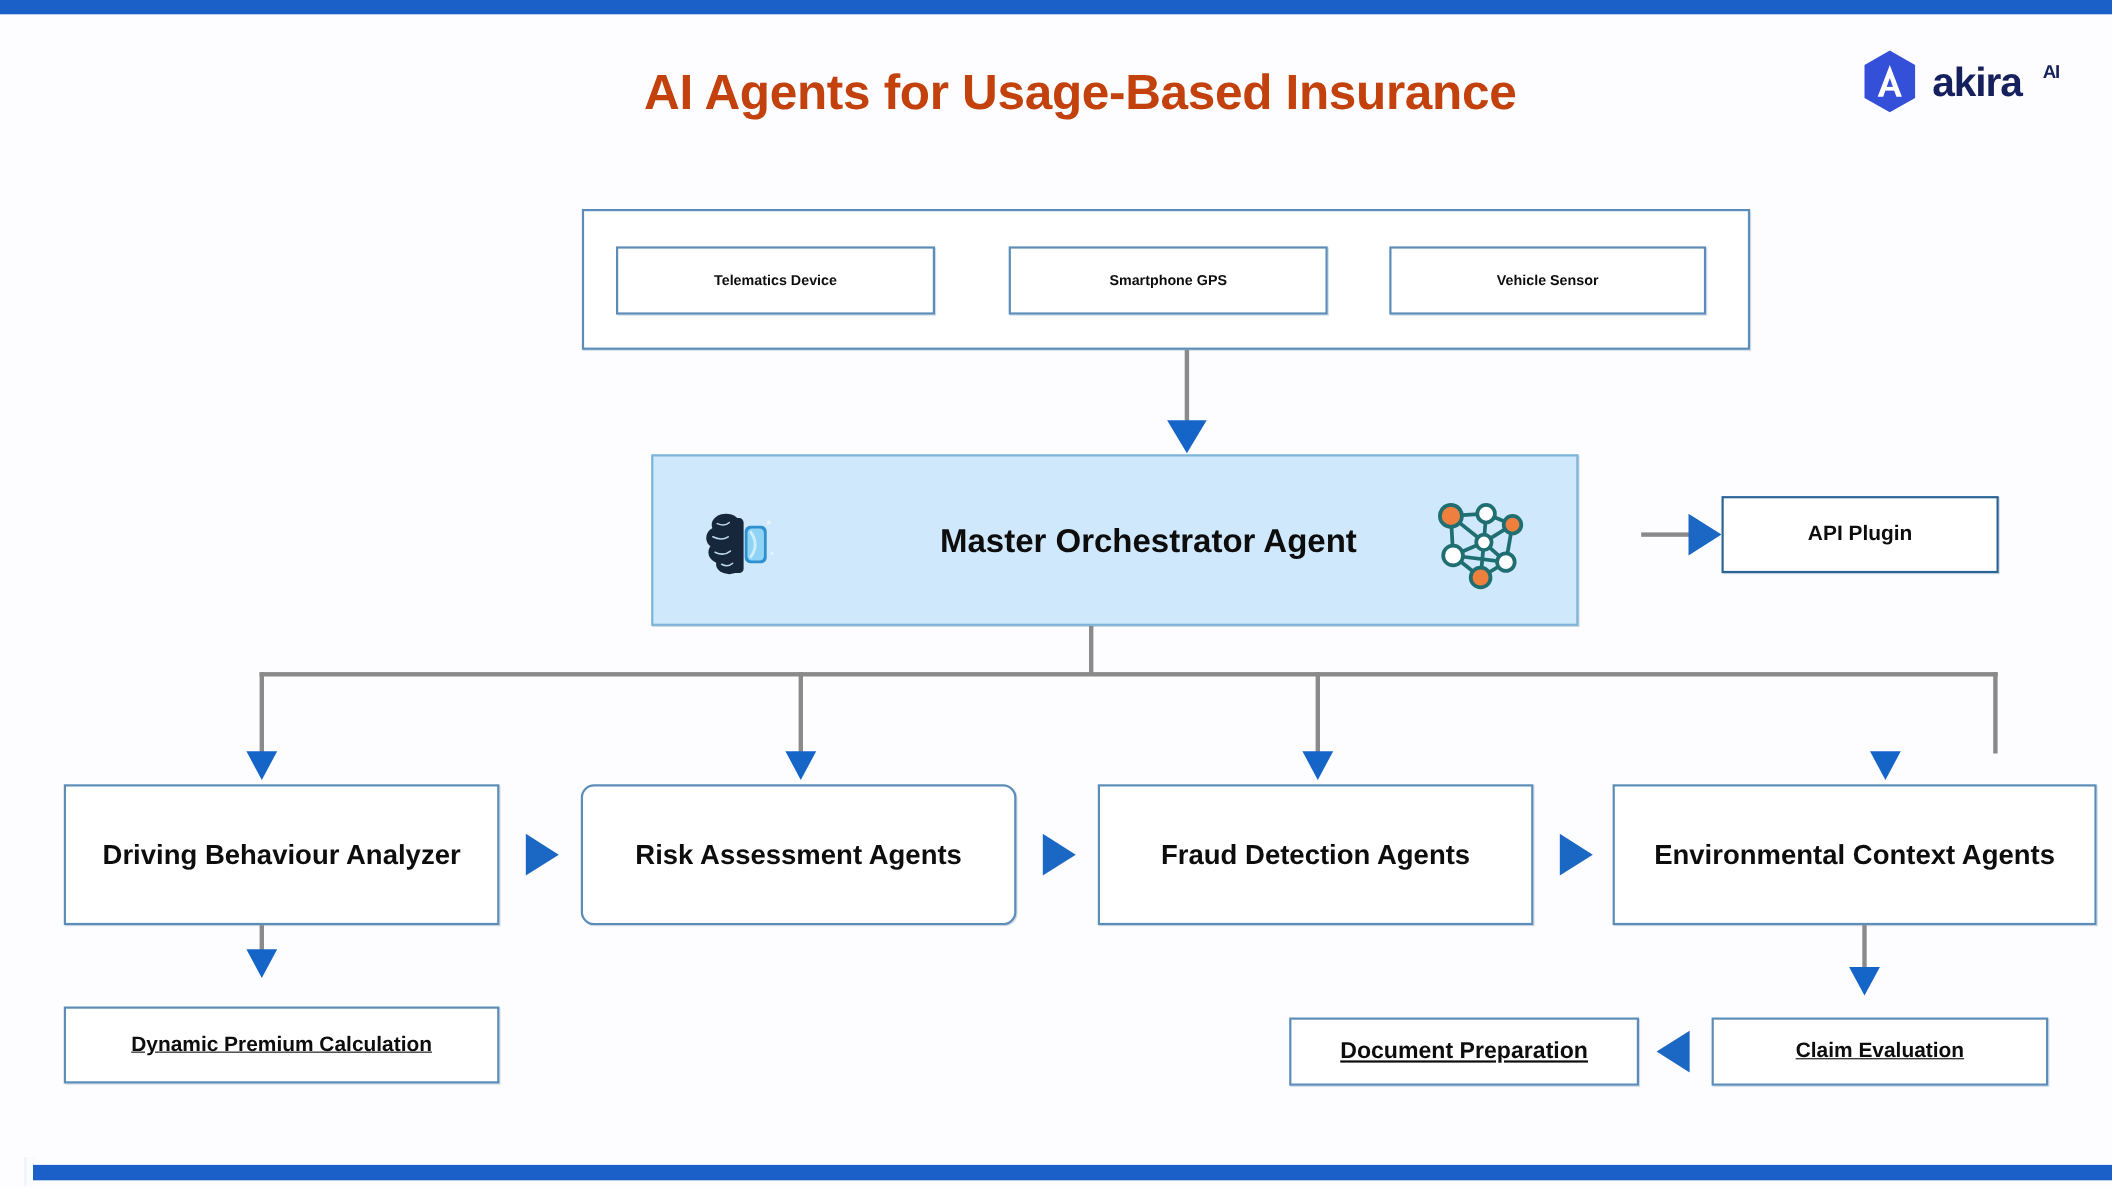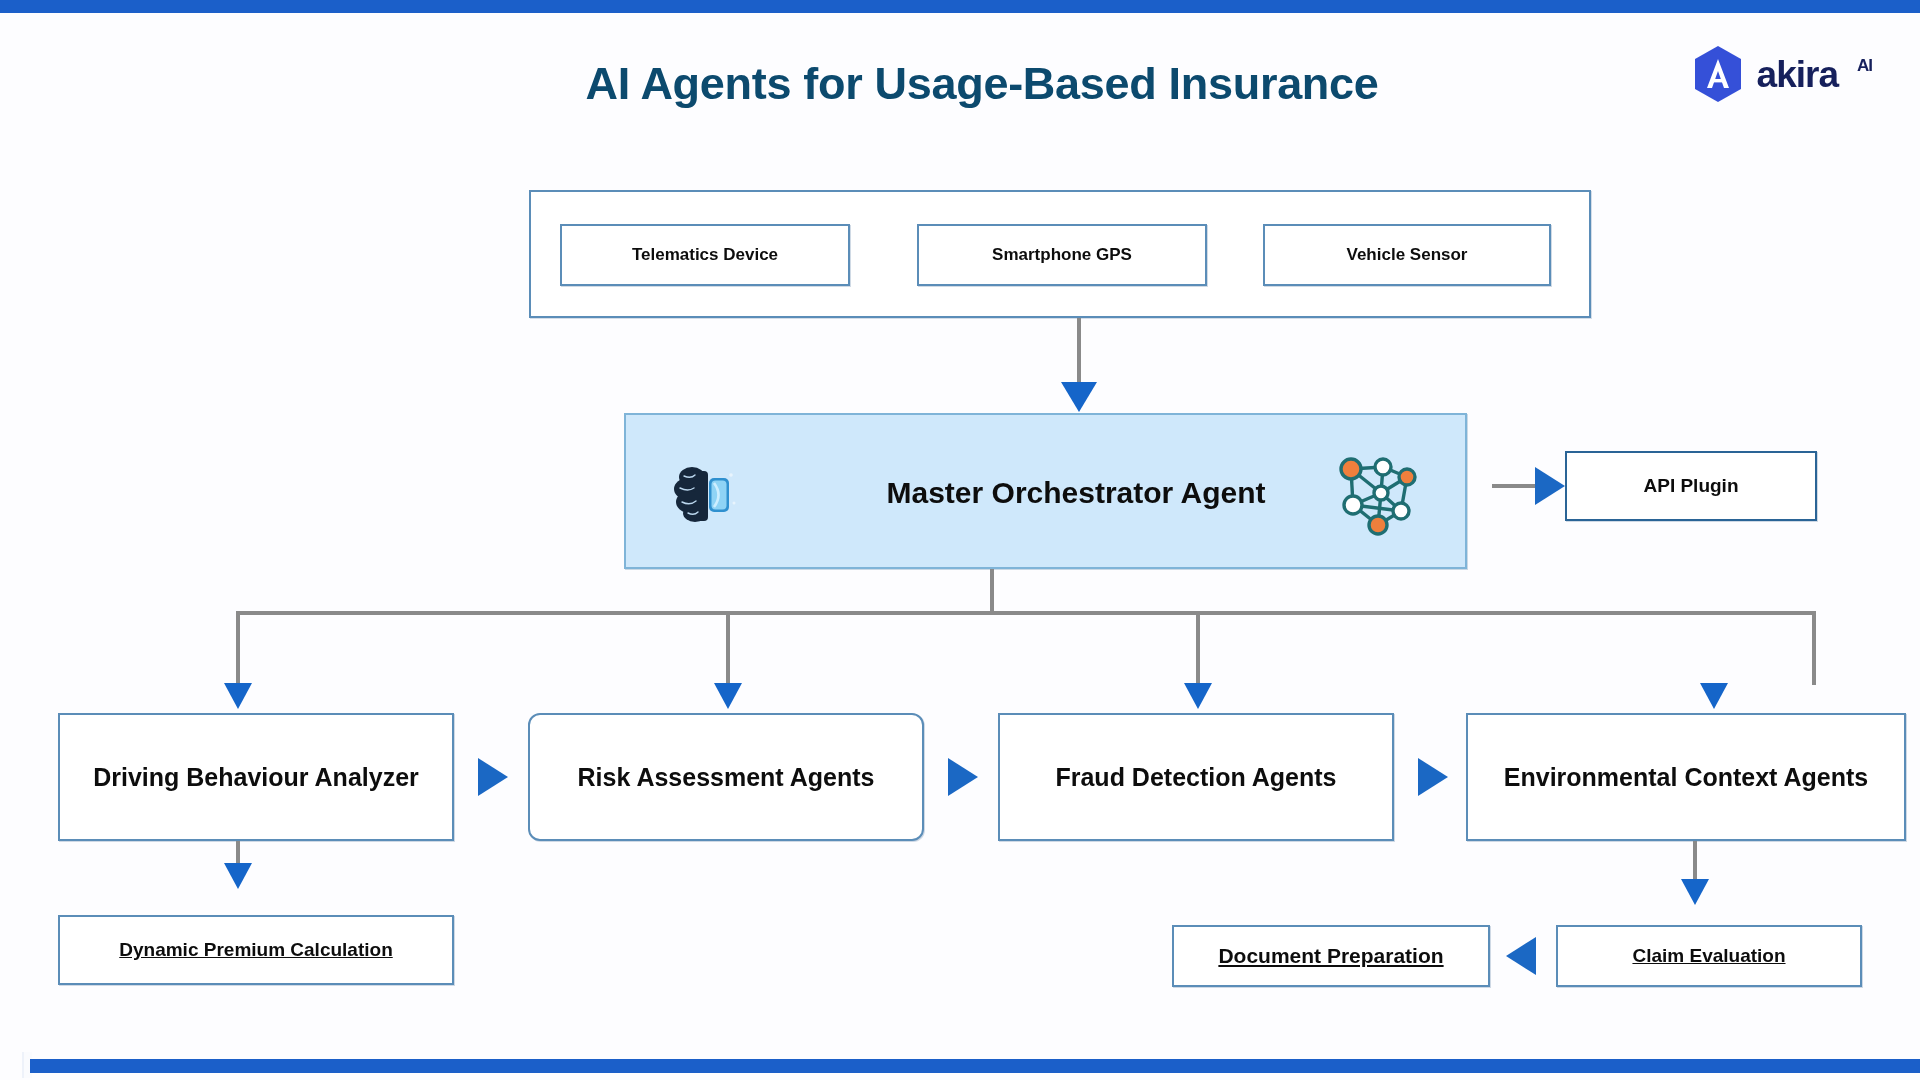--- a/index.html
+++ b/index.html
@@ -42,21 +42,21 @@
   }
 
   
   .page-title {
     position: absolute;
     left: 0; top: 58px;
     width: 1920px;
     text-align: center;
     font-size: 45px;
     font-weight: bold;
-    color: #0c4a6e;
+    color: #c2410c;
     letter-spacing: -0.3px;
     padding-left: 44px;
   }
 
   .logo {
     position: absolute;
     right: 48px; top: 44px;
     display: flex;
     align-items: center;
     gap: 11px;
@@ -102,31 +102,31 @@
     position: absolute;
     left: 529px; top: 190px;
     width: 1062px; height: 128px;
     border: 2px solid #5b8db8;
     background: #ffffff;
     box-shadow: 1px 1px 0 rgba(120,150,180,.3);
   }
   .source-box {
     top: 224px;
     height: 62px;
-    font-size: 17px;
+    font-size: 13px;
     border: 2px solid #5b8db8;
   }
   .source-1 { left: 560px;  width: 290px; }
   .source-2 { left: 917px;  width: 290px; }
   .source-3 { left: 1263px; width: 288px; }
 
   
   .orchestrator {
     position: absolute;
-    left: 624px; top: 413px;
+    left: 592px; top: 413px;
     width: 843px; height: 156px;
     background: #cfe8fb;
     border: 2px solid #7fb4d8;
     box-shadow: 1px 1px 0 rgba(110,150,180,.35);
   }
   .orchestrator-label {
     position: absolute;
     left: 0; top: 0;
     width: 900px; height: 156px;
     display: flex; align-items: center; justify-content: center;

